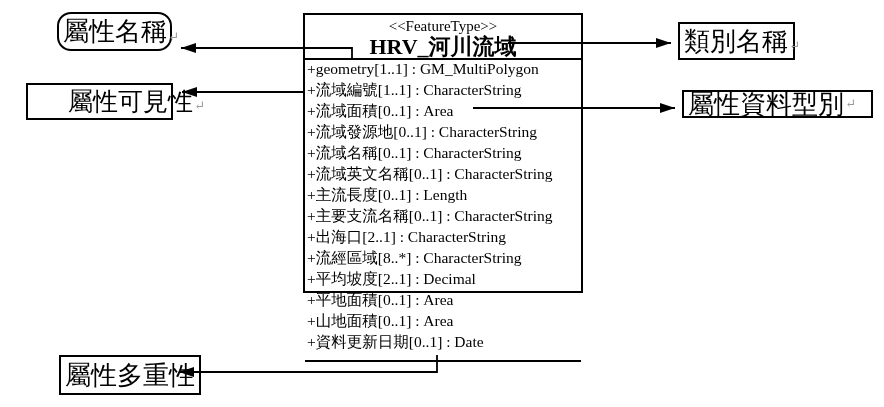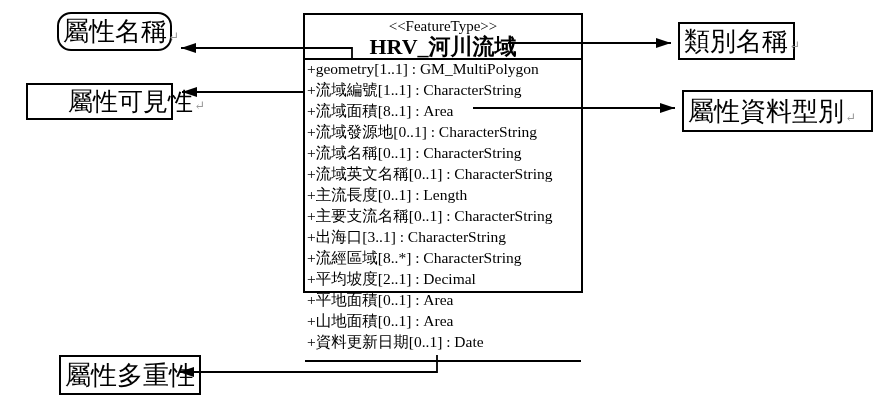--- a/index.html
+++ b/index.html
@@ -23,21 +23,21 @@
   .ops{height:25px;border-top:2px solid #000;box-sizing:border-box;}
   .callout{
     position:absolute;border:2px solid #000;box-sizing:border-box;background:#fff;z-index:2;
     display:flex;align-items:center;padding-left:4px;font-size:26px;white-space:nowrap;
   }
   .ret-mark{font-size:13px;color:#9a9a9a;align-self:flex-end;margin:0 0 4px 1px;}
   .lbl-attr-name{left:57px;top:12px;width:115px;height:39px;border-radius:14px;}
   .lbl-attr-vis{left:26px;top:83px;width:147px;height:37px;font-size:25px;padding-left:40px;}
   .lbl-attr-mult{left:28px;top:355px;width:142px;height:40px;margin-left:31px;}
   .lbl-class-name{left:678px;top:22px;width:117px;height:38px;}
-  .lbl-attr-type{left:682px;top:90px;width:191px;height:42px;}
+  .lbl-attr-type{left:682px;top:90px;width:191px;height:28px;}
 </style>
 </head>
 <body>
 
 <div class="canvas">
 
   <svg class="arrows" viewBox="0 0 884 407">
     <defs>
       <marker id="arrhead" markerUnits="userSpaceOnUse" markerWidth="16" markerHeight="12" refX="15" refY="5" orient="auto">
         <path d="M0,0 L15,5 L0,10 z" fill="#000"></path>
@@ -59,21 +59,21 @@
 
         <div class="attr-row">
           <span>+geometry[1..1] : GM_MultiPolygon</span>
         </div>
 
         <div class="attr-row">
           <span>+流域編號[1..1] : CharacterString</span>
         </div>
 
         <div class="attr-row">
-          <span>+流域面積[8..1] : Area</span>
+          <span>+流域面積[0..1] : Area</span>
         </div>
 
         <div class="attr-row">
           <span>+流域發源地[0..1] : CharacterString</span>
         </div>
 
         <div class="attr-row">
           <span>+流域名稱[0..1] : CharacterString</span>
         </div>
 
@@ -83,21 +83,21 @@
 
         <div class="attr-row">
           <span>+主流長度[0..1] : Length</span>
         </div>
 
         <div class="attr-row">
           <span>+主要支流名稱[0..1] : CharacterString</span>
         </div>
 
         <div class="attr-row">
-          <span>+出海口[3..1] : CharacterString</span>
+          <span>+出海口[2..1] : CharacterString</span>
         </div>
 
         <div class="attr-row">
           <span>+流經區域[8..*] : CharacterString</span>
         </div>
 
         <div class="attr-row">
           <span>+平均坡度[2..1] : Decimal</span>
         </div>
 

